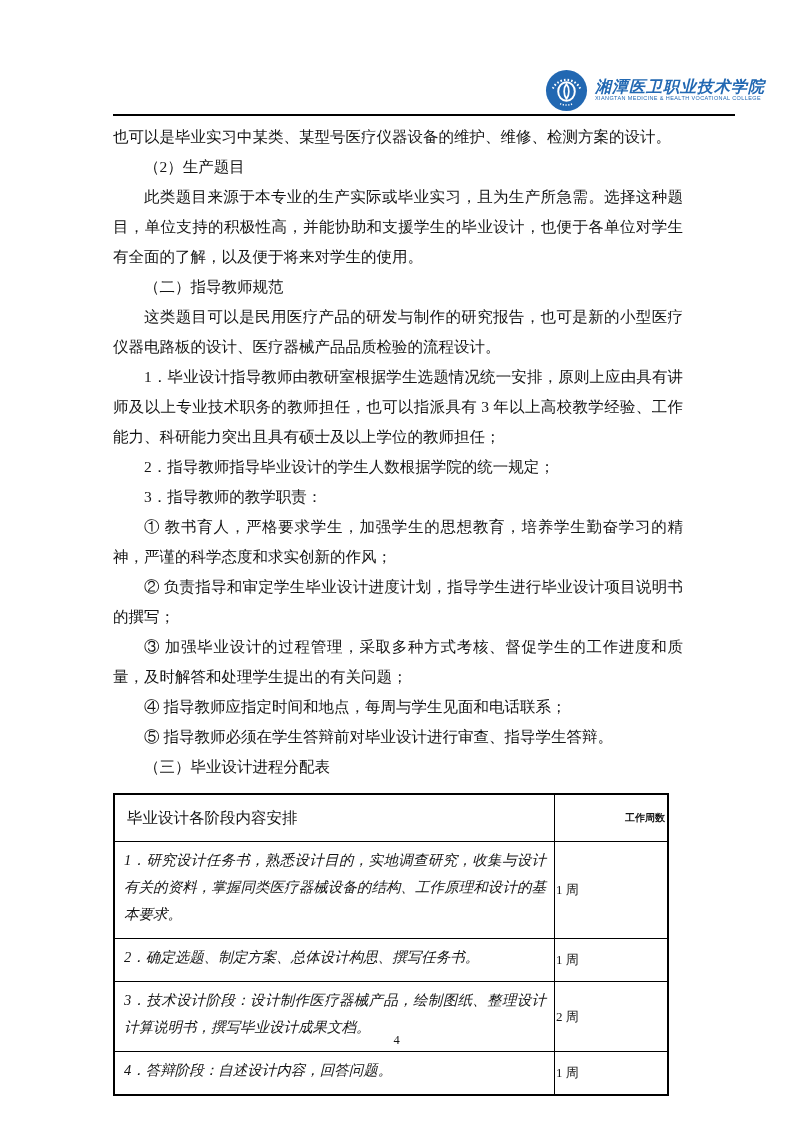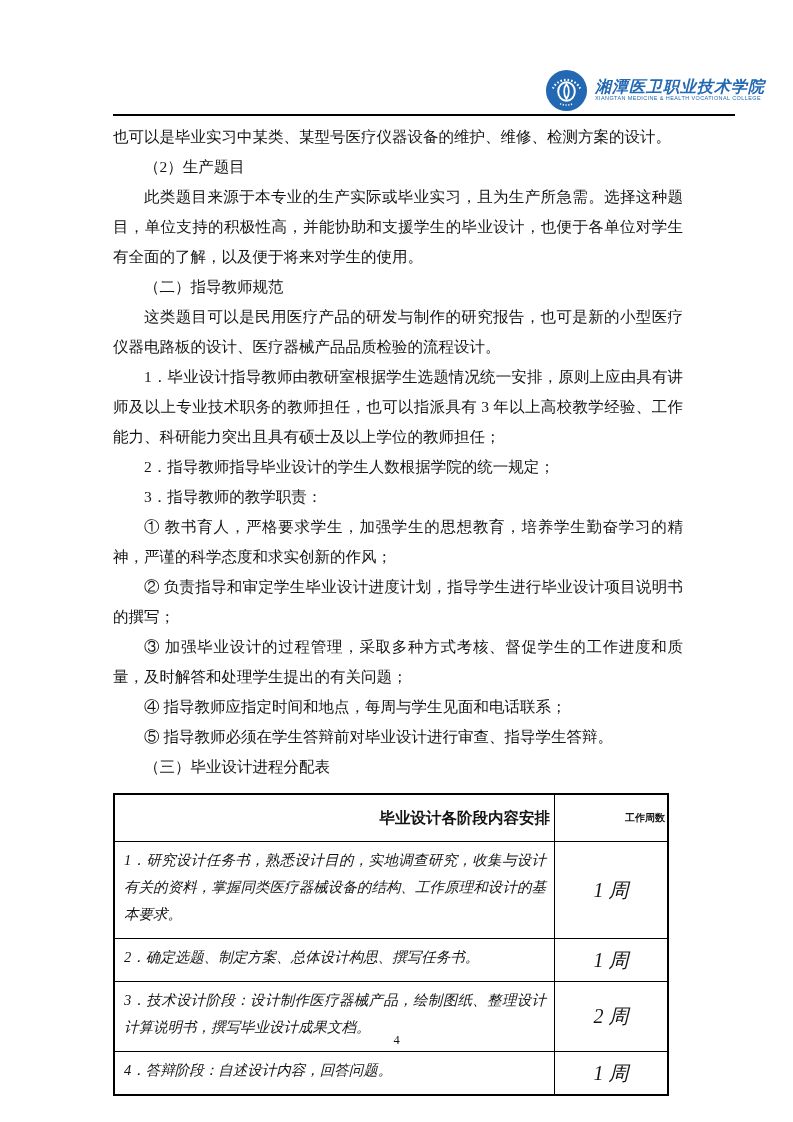--- a/index.html
+++ b/index.html
@@ -69,45 +69,44 @@
     margin-top: 11px;
     border-collapse: collapse;
     border: 2.5px solid #000;
     table-layout: fixed;
   }
   .progress-table th, .progress-table td {
     border: 1.5px solid #000;
   }
   .progress-table th.stage-header {
     font-size: 15.5px;
-    font-weight: bold;
-    text-align: right;
+    font-weight: normal;
+    text-align: left;
     height: 32px;
-    padding: 0 4px;
+    padding: 0 12px;
   }
   .progress-table th.weeks-header {
     width: 108px;
     font-size: 10px;
     font-weight: bold;
     text-align: right;
     padding: 16px 2px;
   }
   .progress-table td.content-cell {
     font-size: 14.5px;
     line-height: 27px;
     padding: 5px 8px 10px 9px;
     text-align: justify;
     text-justify: inter-ideograph;
     font-style: italic;
   }
   .progress-table td.weeks-cell {
-    font-size: 20px;
-    text-align: center;
+    font-size: 13px;
+    text-align: left;
     vertical-align: middle;
-    font-style: italic;
   }
 
   
   .page-number {
     position: absolute;
     top: 1025px;
     left: 0;
     width: 100%;
     text-align: center;
     font-size: 12.5px;

